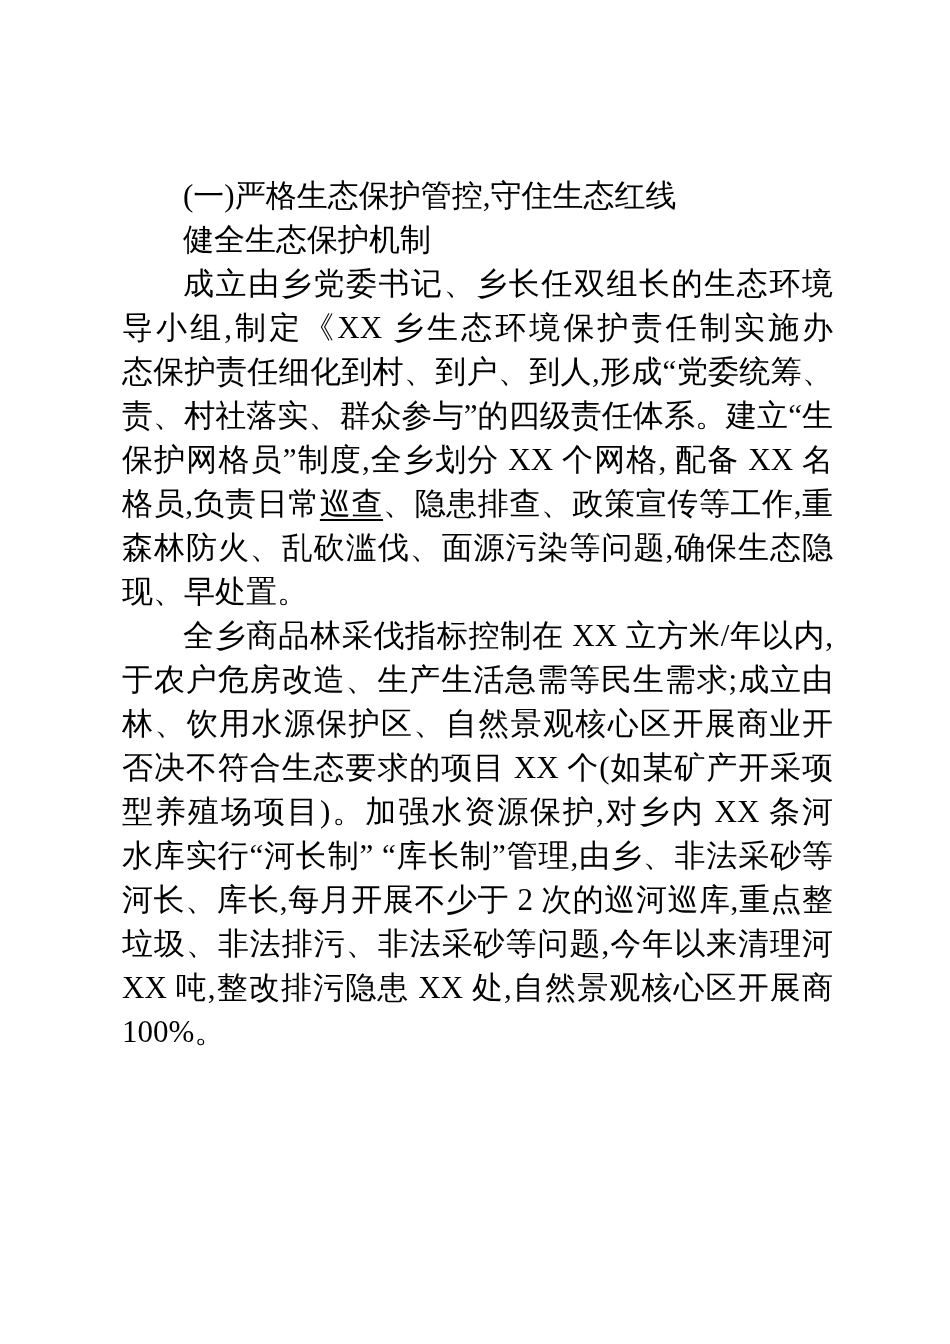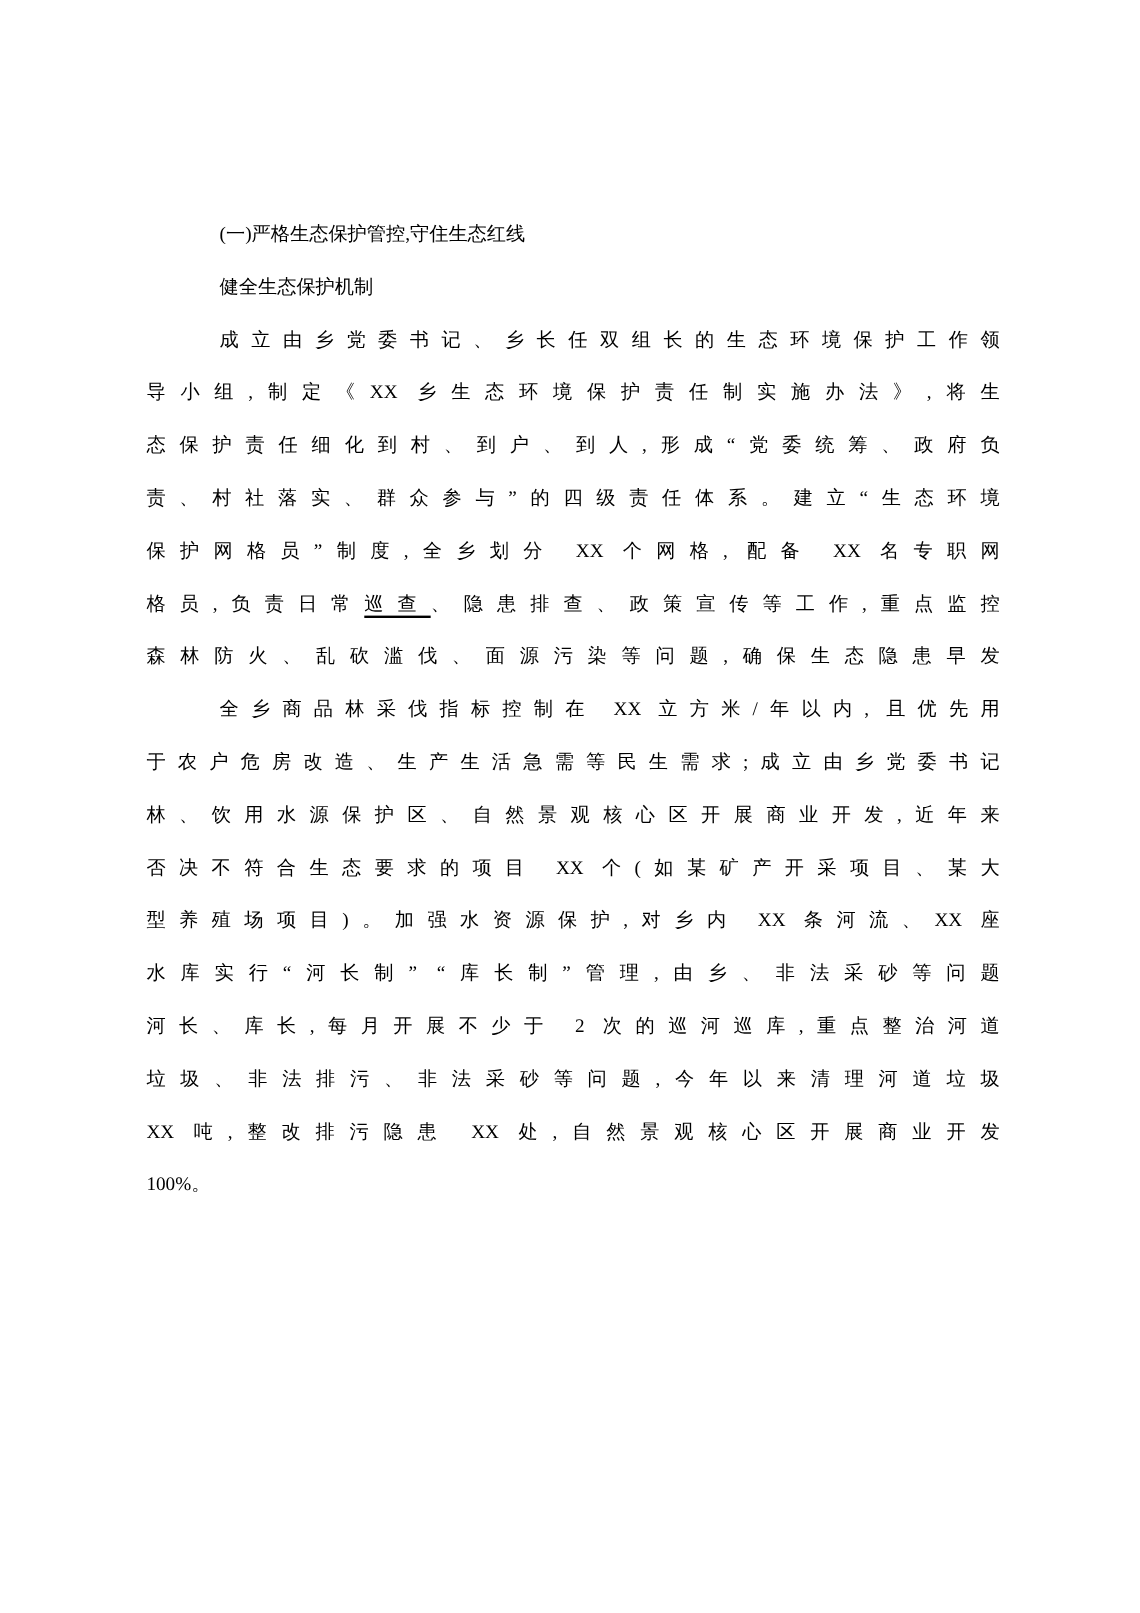--- a/index.html
+++ b/index.html
@@ -18,21 +18,21 @@
   }
   .textblock {
     position: absolute;
     left: 122px;
     top: 174px;
     width: 711px;
   }
   .line {
     height: 44px;
     line-height: 44px;
-    font-size: 16px;
+    font-size: 31px;
     color: #000000;
     text-align: left;
     white-space: nowrap;
     overflow: hidden;
   }
   .line.fill {
     white-space: normal;
     text-align: justify;
     text-align-last: justify;
     text-justify: distribute;
@@ -54,20 +54,21 @@
   <div class="textblock">
     <div class="line indent">(一)严格生态保护管控,守住生态红线</div>
     <div class="line indent">健全生态保护机制</div>
     <div class="line indent fill">成立由乡党委书记、乡长任双组长的生态环境保护工作领</div>
     <div class="line fill">导小组,制定《XX 乡生态环境保护责任制实施办法》,将生</div>
     <div class="line fill">态保护责任细化到村、到户、到人,形成“党委统筹、政府负</div>
     <div class="line fill">责、村社落实、群众参与”的四级责任体系。建立“生态环境</div>
     <div class="line fill">保护网格员”制度,全乡划分 XX 个网格, 配备 XX 名专职网</div>
     <div class="line fill"><span>格员,负责日常</span><span class="u">巡查</span><span>、隐患排查、政策宣传等工作,重点监控</span></div>
     <div class="line fill">森林防火、乱砍滥伐、面源污染等问题,确保生态隐患早发</div>
+    <div class="line">现、早处置。</div>
     <div class="line indent fill">全乡商品林采伐指标控制在 XX 立方米/年以内, 且优先用</div>
     <div class="line fill">于农户危房改造、生产生活急需等民生需求;成立由乡党委书记</div>
     <div class="line fill">林、饮用水源保护区、自然景观核心区开展商业开发,近年来</div>
     <div class="line fill">否决不符合生态要求的项目 XX 个(如某矿产开采项目、某大</div>
     <div class="line fill">型养殖场项目)。加强水资源保护,对乡内 XX 条河流、XX 座</div>
     <div class="line fill">水库实行“河长制” “库长制”管理,由乡、非法采砂等问题</div>
     <div class="line fill">河长、库长,每月开展不少于 2 次的巡河巡库,重点整治河道</div>
     <div class="line fill">垃圾、非法排污、非法采砂等问题,今年以来清理河道垃圾</div>
     <div class="line fill">XX 吨,整改排污隐患 XX 处,自然景观核心区开展商业开发</div>
     <div class="line">100%。</div>

